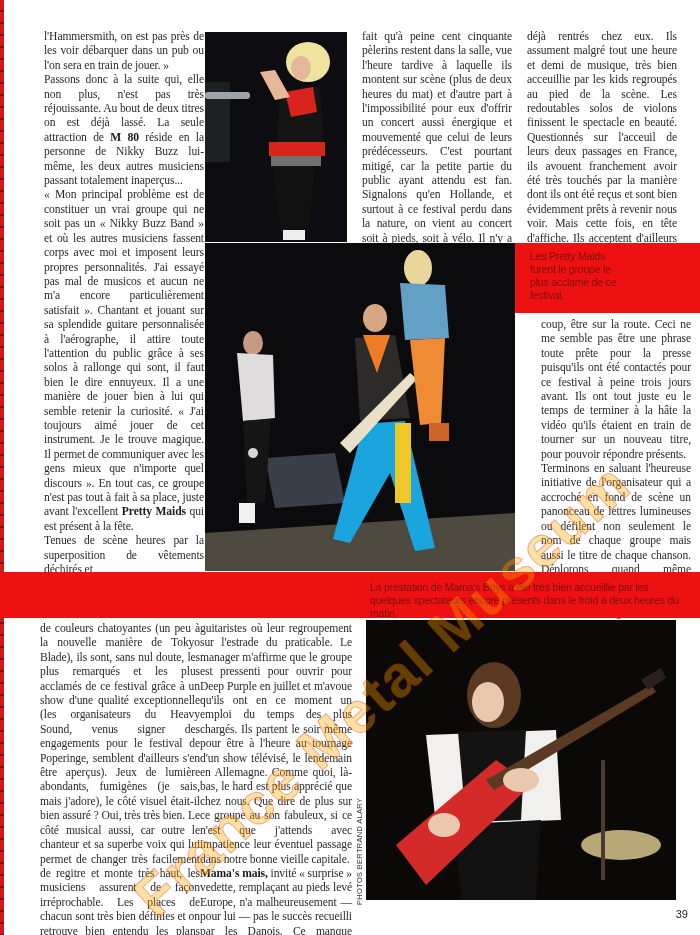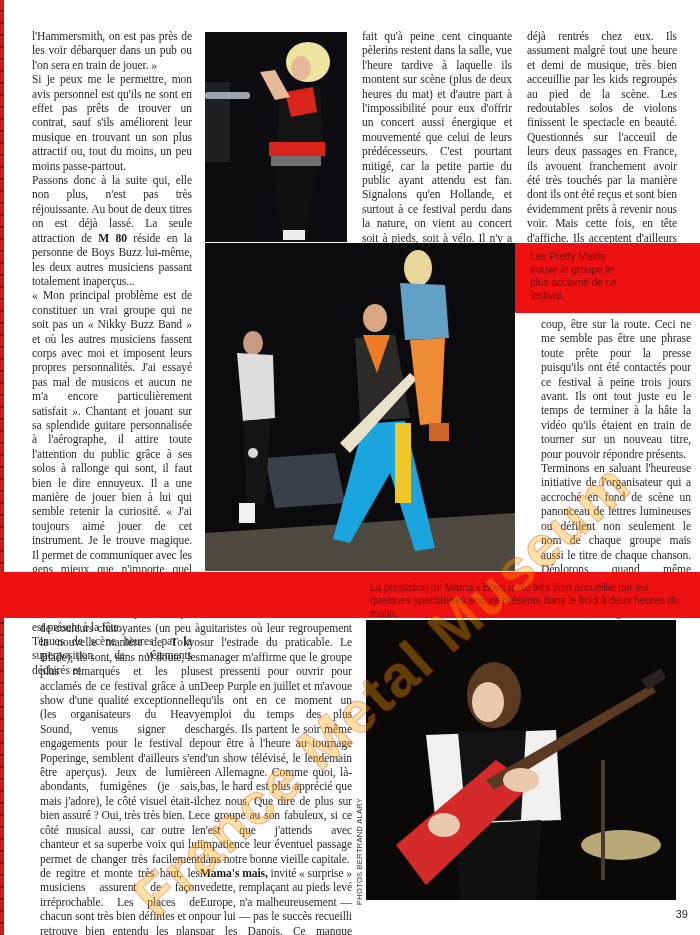--- a/index.html
+++ b/index.html
@@ -30,24 +30,23 @@
   .watermark { position: absolute; font-family: "Liberation Sans", sans-serif; font-weight: bold;
                font-size: 58px; color: rgba(255,170,0,0.35); white-space: nowrap;
                transform: rotate(-42deg); transform-origin: left top; pointer-events: none;
                -webkit-text-stroke: 1px rgba(220,30,0,0.35); letter-spacing: 2px; }
 </style>
 </head>
 <body>
 
 <div class="edge-strip"></div>
 
-<div class="col" style="left:32px; top:30px; width:160px;">
+<div class="col" style="left:44px; top:30px; width:160px;">
   <p>l'Hammersmith, on est pas près de les voir débarquer dans un pub ou l'on sera en train de jouer. »</p>
-  <p>Si je peux me le permettre, mon avis personnel est qu'ils ne sont en effet pas prêts de trouver un contrat, sauf s'ils améliorent leur musique en trouvant un son plus attractif ou, tout du moins, un peu moins passe-partout.</p>
-  <p><span>Passons donc à la suite qui, elle non plus, n'est pas très réjouissante. Au bout de deux titres on est déjà lassé.</span> <span>La seule attraction de </span><b>M 80</b><span> réside en la personne de Boys Buzz lui-même, les deux autres musiciens passant totalement inaperçus...</span></p>
+  <p><span>Passons donc à la suite qui, elle non plus, n'est pas très réjouissante. Au bout de deux titres on est déjà lassé.</span> <span>La seule attraction de </span><b>M 80</b><span> réside en la personne de Nikky Buzz lui-même, les deux autres musiciens passant totalement inaperçus...</span></p>
   <p><span>« Mon principal problème est de constituer un vrai groupe qui ne soit pas un « Nikky Buzz Band » et où les autres musiciens fassent corps avec moi et imposent leurs propres personnalités. J'ai essayé pas mal de musicos et aucun ne m'a encore particulièrement satisfait ». Chantant et jouant sur sa splendide guitare personnalisée à l'aérographe, il attire toute l'attention du public grâce à ses solos à rallonge qui sont, il faut bien le dire ennuyeux. Il a une manière de jouer bien à lui qui semble retenir la curiosité. « J'ai toujours aimé jouer de cet instrument. Je le trouve magique. Il permet de communiquer avec les gens mieux que n'importe quel discours ». En tout cas, ce groupe n'est pas tout à fait à sa place, juste avant l'excellent </span><b>Pretty Maids</b><span> qui est présent à la fête.</span></p>
   <p>Tenues de scène heures par la superposition de vêtements déchirés et</p>
 </div>
 
 <div class="photo" style="left:205px; top:32px; width:142px; height:210px; background:#0b0b0d;">
   <svg width="142" height="210" viewBox="0 0 142 210">
     <rect width="142" height="210" fill="#0d0c10"></rect>
     <rect x="0" y="50" width="25" height="80" fill="#1e2024"></rect>
     <rect x="0" y="60" width="45" height="7" rx="3" fill="#9ca3aa"></rect>
     <ellipse cx="103" cy="30" rx="22" ry="20" fill="#efe3a0"></ellipse>
@@ -90,21 +89,21 @@
     <path d="M135 200 L205 130 L212 136 L145 210 Z" fill="#e8e0c8"></path>
 
     <ellipse cx="213" cy="25" rx="14" ry="18" fill="#ead59a"></ellipse>
     <path d="M195 40 L240 42 L244 95 L200 97 Z" fill="#62a0c5"></path>
     <path d="M205 97 L240 95 L236 180 L215 182 Z" fill="#ef8a35"></path>
     <rect x="224" y="180" width="20" height="18" fill="#cf6428"></rect>
   </svg>
 </div>
 
 <div class="band" style="left:515px; top:243px; width:185px; height:70px;"></div>
-<div class="caption" style="left:530px; top:250px; width:100px;">Les Pretty Maids trouve le groupe le plus acclamé de ce festival.</div>
+<div class="caption" style="left:530px; top:250px; width:100px;">Les Pretty Maids furent le groupe le plus acclamé de ce festival.</div>
 
 <div class="col" style="left:541px; top:318px; width:150px;">
   <p>coup, être sur la route. Ceci ne me semble pas être une phrase toute prête pour la presse puisqu'ils ont été contactés pour ce festival à peine trois jours avant. Ils ont tout juste eu le temps de terminer à la hâte la vidéo qu'ils étaient en train de tourner sur un nouveau titre, pour pouvoir répondre présents.</p>
   <p>Terminons en saluant l'heureuse initiative de l'organisateur qui a accroché en fond de scène un panonceau de lettres lumineuses ou défilent non seulement le nom de chaque groupe mais aussi le titre de chaque chanson. Déplorons quand même l'intolérable attente entre chaque groupe et l'absence totale du moindre chauffage.</p>
 </div>
 
 <div class="band" style="left:0; top:572px; width:700px; height:46px;"></div>
 <div class="caption" style="left:370px; top:581px; width:320px;">La prestation de Mama's Boys a été très bien accueillie par les quelques spectateurs encore présents dans le froid à deux heures du matin.</div>
 
 <div class="col" style="left:40px; top:622px; width:160px;">

